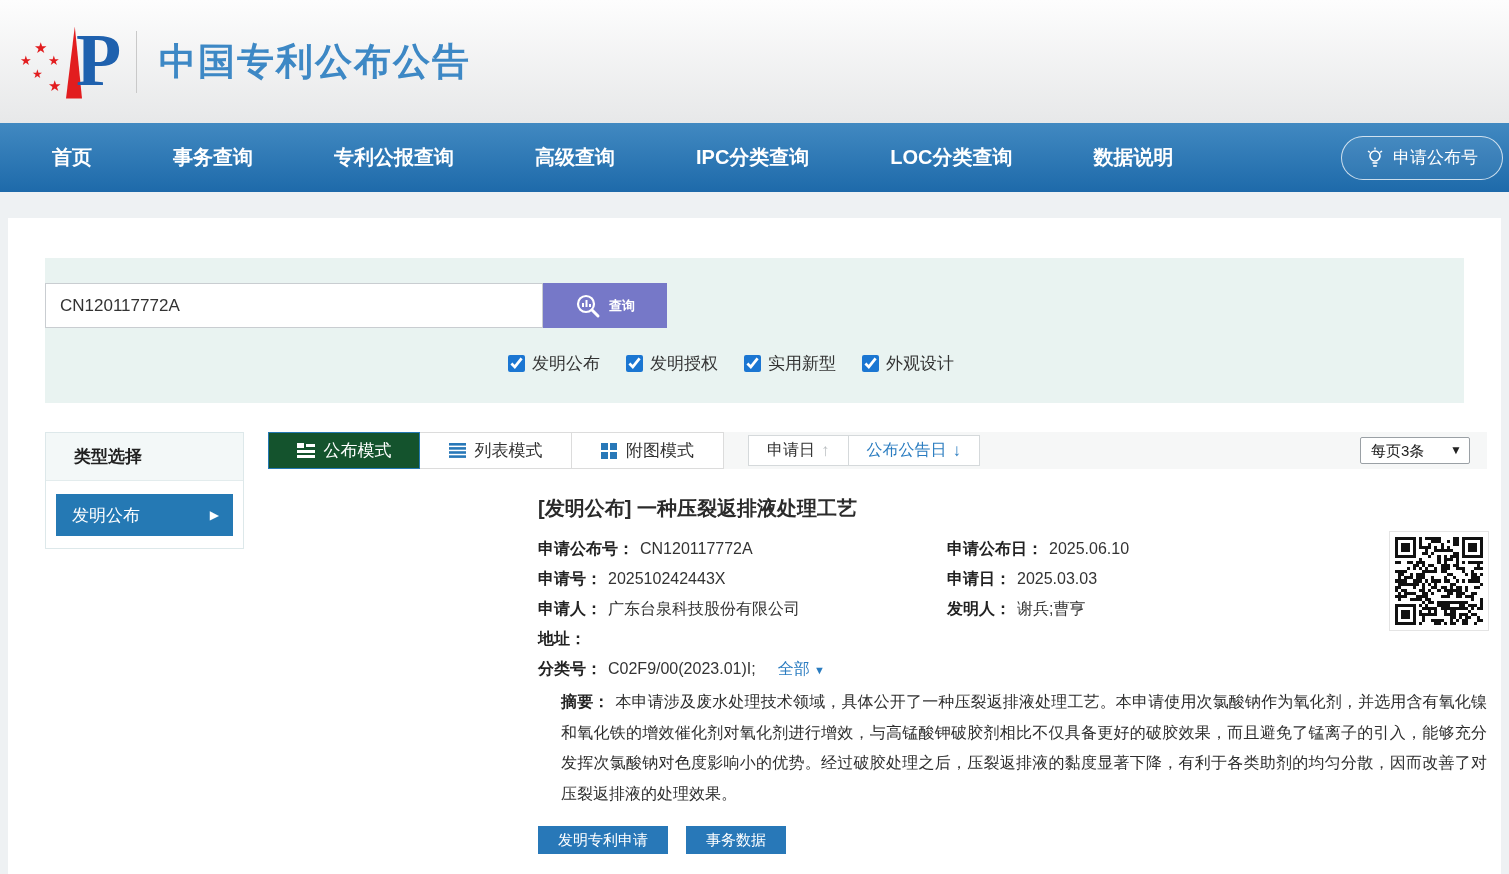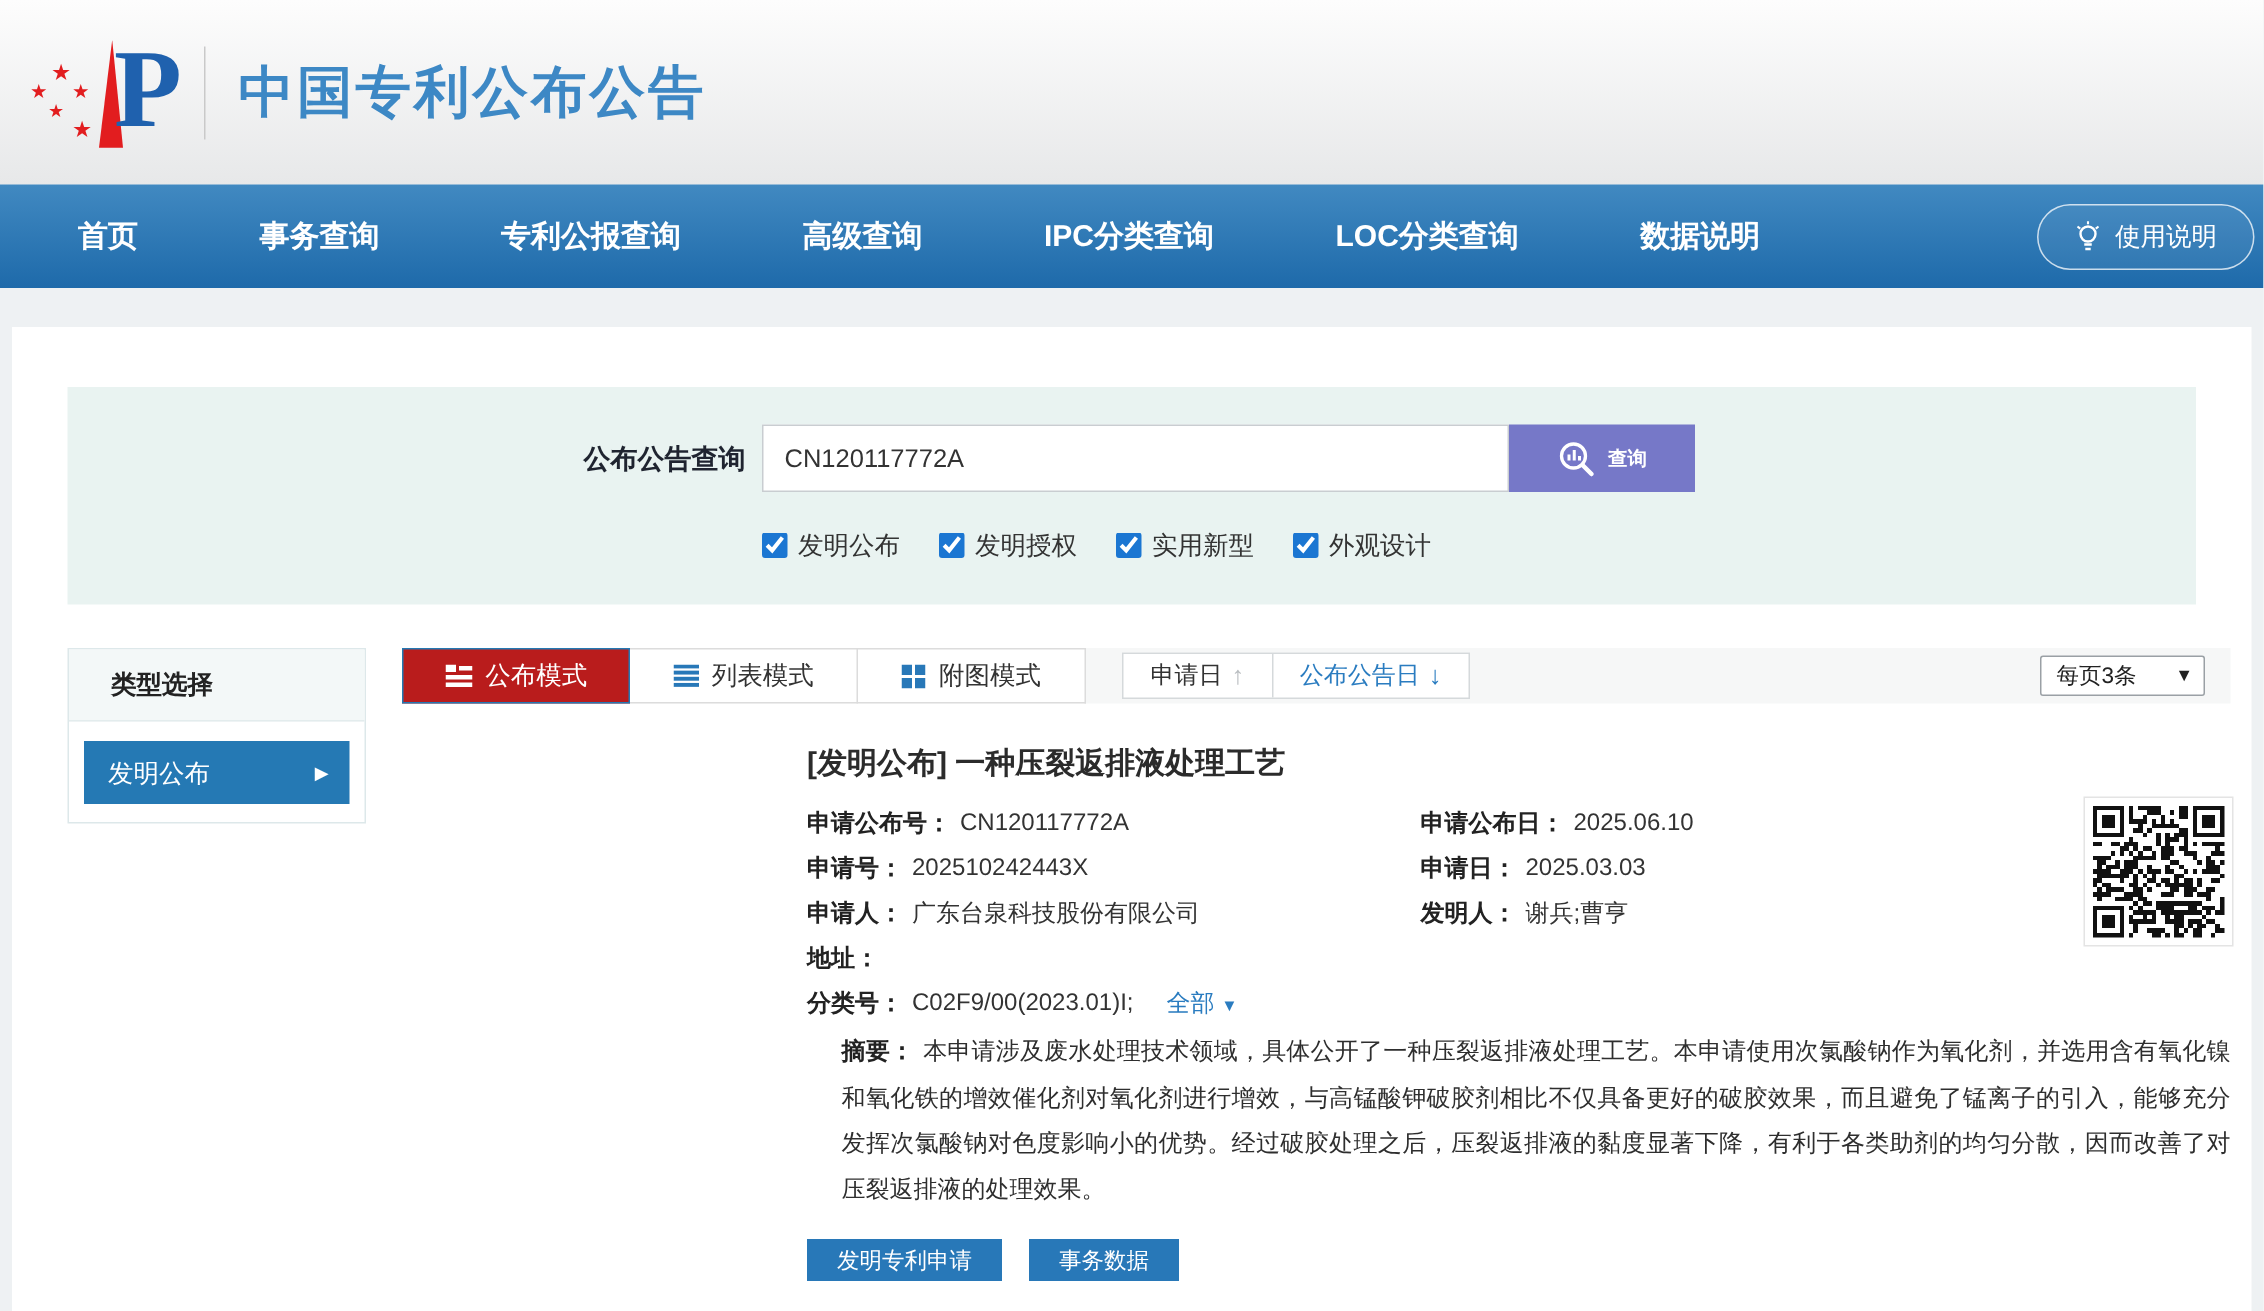--- a/index.html
+++ b/index.html
@@ -68,21 +68,21 @@
   .sidebar-item .arr { margin-left:auto; font-size:12px; }
 
   .main { flex:1; margin-left:24px; margin-right:37px; }
 
   
   .toolbar { height:37px; background:#f6f7f7; display:flex; align-items:stretch; }
   .tab { display:flex; align-items:center; justify-content:center; gap:9px; width:152px;
          font-size:17px; cursor:pointer; background:#fff; border:1px solid #dcdcdc;
          border-left:none; color:#333; }
   .tab:first-child { border-left:1px solid #dcdcdc; }
-  .tab.active { background:#b91c1c; color:#fff; border-color:#2478b2; }
+  .tab.active { background:#14532d; color:#fff; border-color:#2478b2; }
   .sort-group { display:flex; align-items:center; margin-left:24px; align-self:center;
                 height:31px; border:1px solid #d5d9db; background:#fff; }
   .sort-btn { display:flex; align-items:center; gap:6px; padding:0 18px; font-size:16px;
               height:100%; cursor:pointer; }
   .sort-btn + .sort-btn { border-left:1px solid #d5d9db; }
   .sort-btn .arrow { font-weight:bold; font-size:17px; }
   .sort-up { color:#333; } .sort-up .arrow { color:#b9bdc0; }
   .sort-down { color:#2a7cc0; } .sort-down .arrow { color:#2a7cc0; }
   .page-size-wrap { margin-left:auto; margin-right:17px; align-self:center; position:relative; }
   .page-size { width:110px; height:27px; border:1px solid #9aa0a5; background:#fff;
@@ -145,31 +145,30 @@
   <div class="nav-item">数据说明</div>
   <div class="help-pill">
     <svg class="icon-svg" width="18" height="22" viewBox="0 0 18 22">
       <circle cx="9" cy="9" r="5" fill="none" stroke="#fff" stroke-width="1.6"></circle>
       <line x1="6.5" y1="16" x2="11.5" y2="16" stroke="#fff" stroke-width="1.6"></line>
       <line x1="7.2" y1="19" x2="10.8" y2="19" stroke="#fff" stroke-width="1.6"></line>
       <line x1="9" y1="0.5" x2="9" y2="2.5" stroke="#fff" stroke-width="1.4"></line>
       <line x1="2" y1="4" x2="3.8" y2="5.4" stroke="#fff" stroke-width="1.4"></line>
       <line x1="16" y1="4" x2="14.2" y2="5.4" stroke="#fff" stroke-width="1.4"></line>
     </svg>
-    <span>使用说明</span>
+    <span>申请公布号</span>
   </div>
 </div>
 
 <div class="gray-band"></div>
 
 <div class="card">
 
   <div class="search-panel">
     <div class="search-row">
-      <div class="search-label">公布公告查询</div>
       <input class="search-input" type="text" value="CN120117772A" style="">
       <button class="search-btn">
         <svg class="icon-svg" width="26" height="26" viewBox="0 0 26 26">
           <circle cx="11" cy="11" r="8" fill="none" stroke="#fff" stroke-width="2.2"></circle>
           <line x1="17" y1="17" x2="23" y2="23" stroke="#fff" stroke-width="3" stroke-linecap="round"></line>
           <line x1="8" y1="14" x2="8" y2="10" stroke="#fff" stroke-width="2"></line>
           <line x1="11.5" y1="14" x2="11.5" y2="7" stroke="#fff" stroke-width="2"></line>
           <line x1="15" y1="14" x2="15" y2="11" stroke="#fff" stroke-width="2"></line>
         </svg>
         <span>查询</span>

